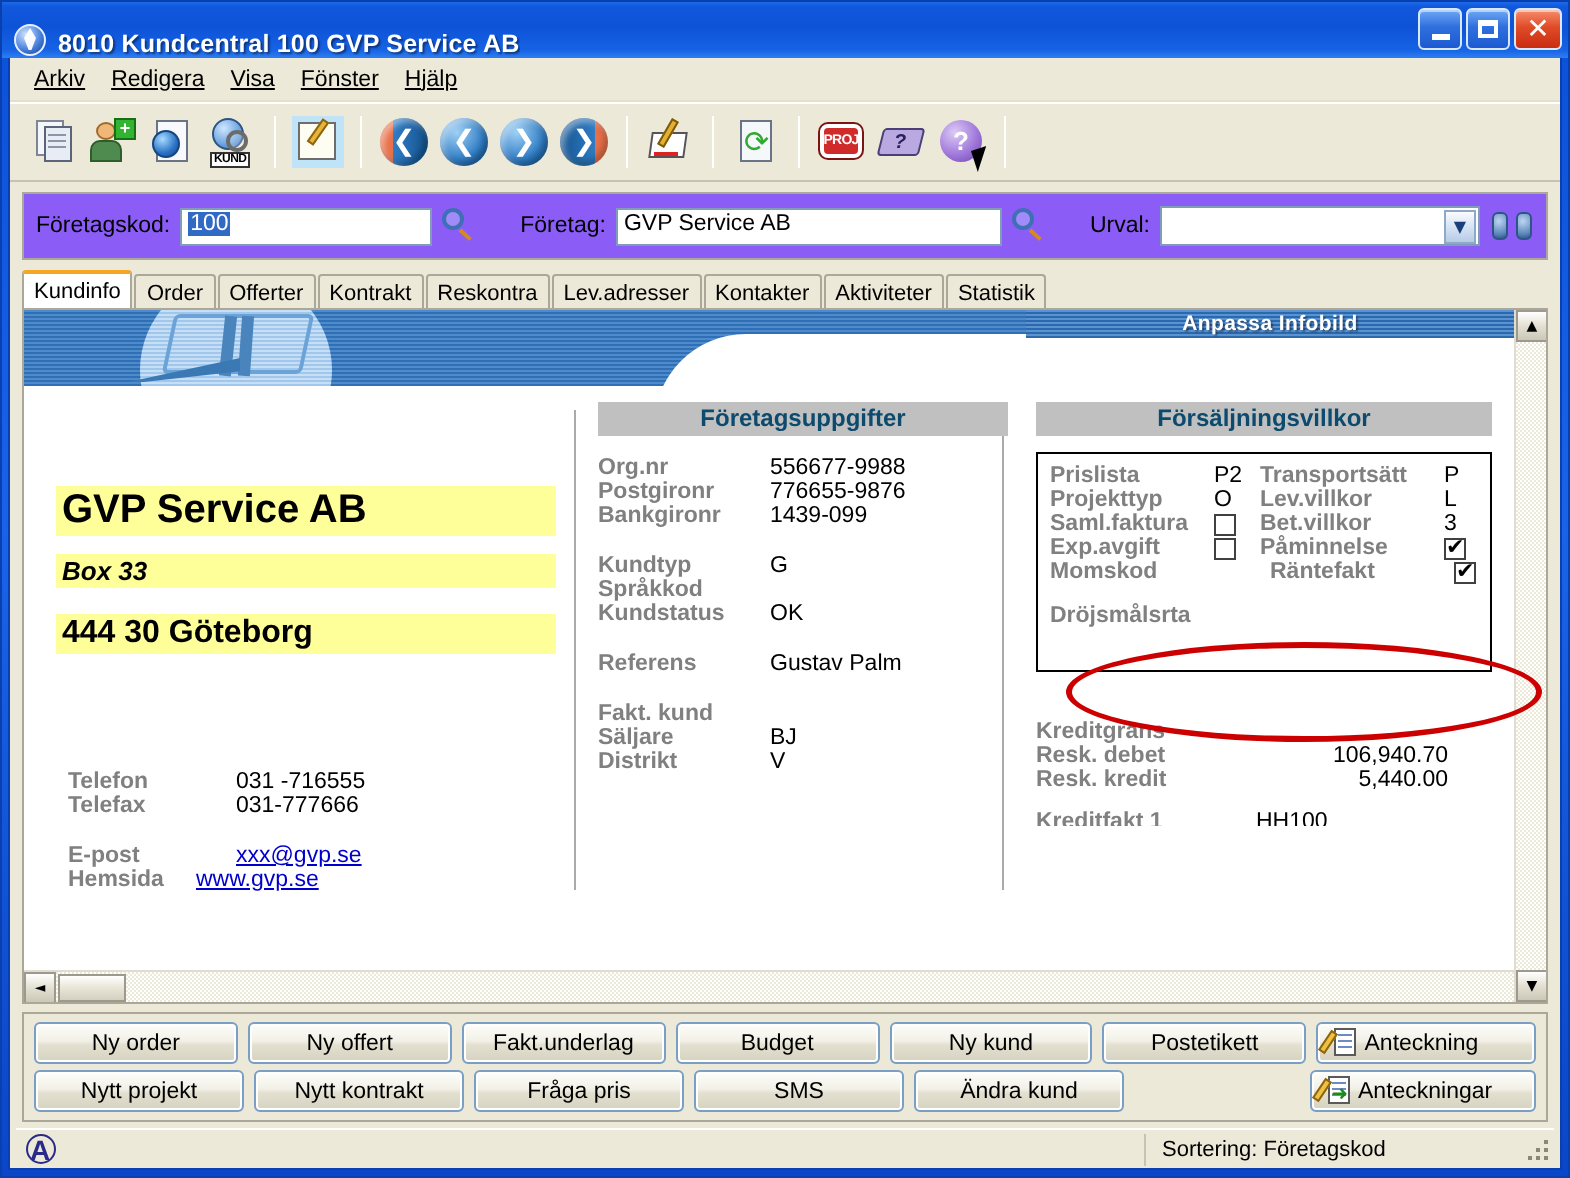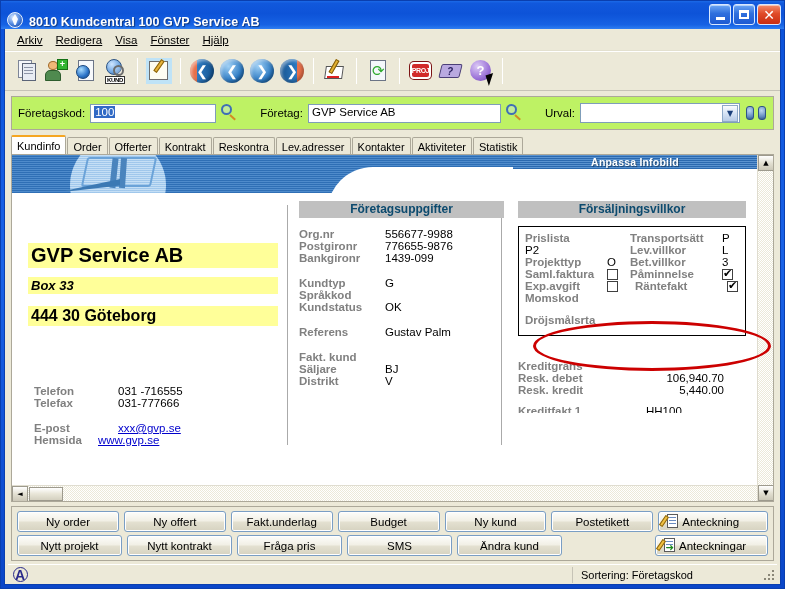--- a/index.html
+++ b/index.html
@@ -184,21 +184,21 @@
     background: radial-gradient(circle at 35% 30%, #dccaf5, #9b72d8 60%, #6a43aa);
     display:flex;align-items:center;justify-content:center;}
   .ic-help .q { color:#fff; font-size:13px; font-weight:bold;}
   .ic-help .cur { position:absolute; right:-1px; bottom:-1px; width:0;height:0;
     border-left:8px solid #000; border-bottom:11px solid transparent;
     transform:rotate(-18deg);}
   
   .searchpanel {
     margin: 5px 6px 0 6px;
     height: 34px; flex: 0 0 34px;
-    background: #bef264;
+    background: #8b5cf6;
     border: 1px solid #aca899;
     display: flex; align-items: center;
     padding: 0 6px;
   }
   .lbl { font-size: 11.5px; color: #000; }
   .txtfield {
     border: 1px solid #7f9db9; background: #fff;
     height: 19px; font-size: 11.5px;
     padding: 1px 3px; font-family: "Liberation Sans", sans-serif;
     color: #000; outline: none;
@@ -695,21 +695,21 @@
                   <span class="fld-val">V</span>
                 </div>
             </div>
           </div>
 
           <div style="position:absolute; left:506px; top:8px; width:228px;">
             <div class="sec-header">Försäljningsvillkor</div>
             <div class="boxborder" style="margin-top:8px; padding:5px 6px 6px 6px; height:110px;">
               <div style="display:flex;">
                 <div style="width:105px;">
-                  <div style="display:flex;flex-direction:column;">
+                  <div style="display:flex;">
                       <span class="fld-lbl" style="width:82px">Prislista</span>
                       <span class="fld-val">P2</span>
                     </div>
                   <div style="display:flex;">
                       <span class="fld-lbl" style="width:82px">Projekttyp</span>
                       <span class="fld-val">O</span>
                     </div>
                   <div style="display:flex;align-items:center;">
                       <span class="fld-lbl" style="width:82px">Saml.faktura</span>
                       <span class="cbox"></span>
@@ -760,21 +760,21 @@
                 </div>
               <div style="display:flex;">
                   <span class="fld-lbl" style="width:110px">Resk. debet</span>
                   <span class="fld-val" style="width:96px;text-align:right;">106,940.70</span>
                 </div>
               <div style="display:flex;">
                   <span class="fld-lbl" style="width:110px">Resk. kredit</span>
                   <span class="fld-val" style="width:96px;text-align:right;">5,440.00</span>
                 </div>
               <div style="display:flex;height:8px;overflow:hidden;margin-top:9px;">
-                <span class="fld-lbl" style="width:128px">Kreditfakt 1</span>
+                <span class="fld-lbl" style="width:110px">Kreditfakt 1</span>
                 <span class="fld-val">HH100</span>
               </div>
             </div>
           </div>
 
         </div>
 
         <div class="hscroll" style="position:absolute;bottom:0;left:0;right:0;">
           <div class="sb-btn">◄</div>
           <div class="hs-thumb"></div>

